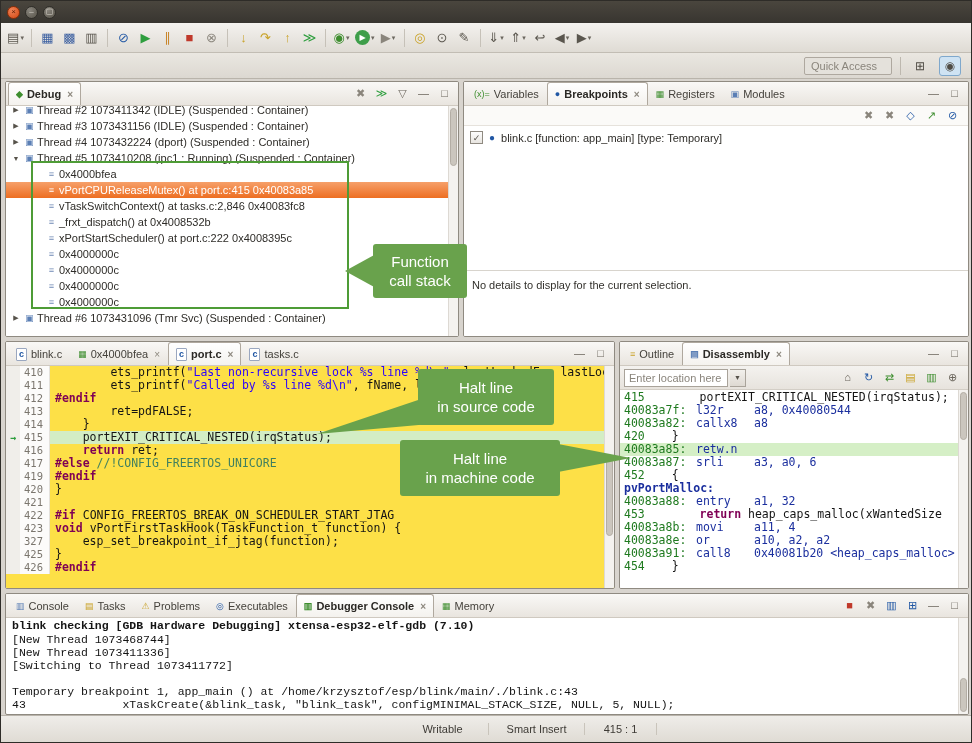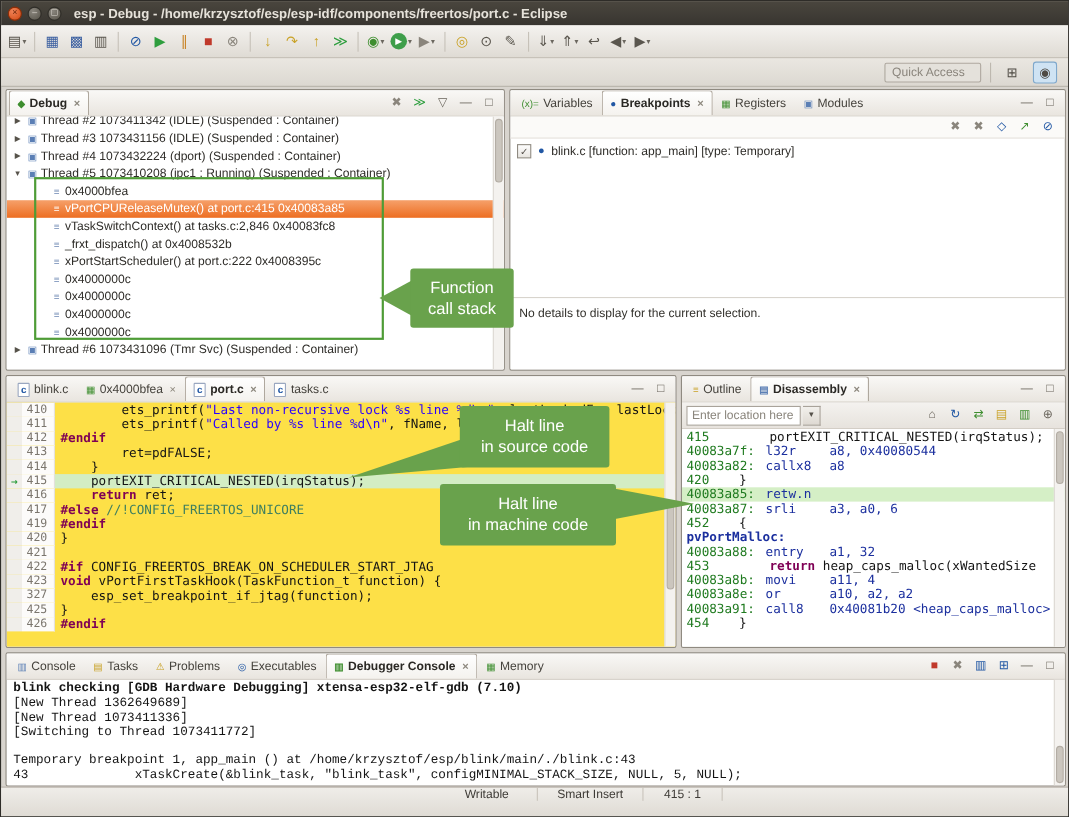--- a/index.html
+++ b/index.html
@@ -77,39 +77,38 @@
 .tk-ops{color:#1B2F9E}
 .tk-ln{color:#1F7A1F;display:inline-block;min-width:34px}
 .tk-src{color:#141414}
 .tk-kw{color:#7F0055;font-weight:bold}
 .tk-lbl{color:#1B2F9E;font-weight:bold}
 
 .console-body{height:calc(100% - 24px);overflow:hidden;font-family:Liberation Mono, monospace;font-size:11.5px;color:#141414;padding:1px 6px}
 .console-head{font-weight:bold;height:14px;line-height:14px;white-space:nowrap;overflow:hidden}
 .cline{height:13px;line-height:13px;white-space:pre;overflow:hidden}
 
-.statusbar{position:absolute;left:0;right:0;bottom:0;height:27px;background:linear-gradient(#EFEDE9,#DFDBD4);border-top:1px solid #B9B4AB;display:flex;align-items:flex-start;font-size:11px;color:#3E3B36}
+.statusbar{position:absolute;left:0;right:0;bottom:0;height:27px;background:linear-gradient(#EFEDE9,#DFDBD4);border-top:1px solid #B9B4AB;display:flex;align-items:center;font-size:11px;color:#3E3B36}
 .scell{display:flex;align-items:center;justify-content:center;border-right:1px solid #C9C4BB}
 .scell.spacer{width:396px}
 .scell.w1{width:92px}.scell.w2{width:96px}.scell.w3{width:72px}
 
 .overlay{position:absolute;left:0;top:0;z-index:29;pointer-events:none}
 .stack-outline{position:absolute;border:2px solid #4E9C36;z-index:25;pointer-events:none}
 .callout{position:absolute;background:#69A24C;color:#fff;border-radius:3px;display:flex;flex-direction:column;align-items:center;justify-content:center;font-size:15px;line-height:19px;z-index:30;text-align:center}
 </style>
 </head>
 <body>
 
 <div class="screen">
 
   <div class="titlebar">
     <span class="winbtn close">×</span>
     <span class="winbtn min">–</span>
     <span class="winbtn max">▢</span>
-    <span class="title-text">esp - Debug - /home/krzysztof/esp/esp-idf/components/freertos/port.c - Eclipse</span>
   </div>
 
   <div class="toolbar">
       <span class="ticon">
         <span class="tglyph" style="color: rgb(90, 86, 78);">▤</span>
         <span class="caret">▾</span>
       </span>
       <span class="tsep"></span>
       <span class="ticon">
         <span class="tglyph" style="color: rgb(59, 95, 160);">▦</span>
@@ -475,21 +474,21 @@
           <span class="hicon" style="color: rgb(138, 133, 124);">✖</span>
           <span class="hicon" style="color: rgb(33, 87, 164);">▥</span>
           <span class="hicon" style="color: rgb(33, 87, 164);">⊞</span>
           <span class="hicon" style="color: rgb(106, 101, 92);">—</span>
           <span class="hicon" style="color: rgb(106, 101, 92);">□</span>
         </div>
     </div>
     <div class="console-body">
       <div class="console-head">blink checking [GDB Hardware Debugging] xtensa-esp32-elf-gdb (7.10)</div>
       <div>
-          <div class="cline">[New Thread 1362649689]</div>
+          <div class="cline">[New Thread 1073468744]</div>
           <div class="cline">[New Thread 1073411336]</div>
           <div class="cline">[Switching to Thread 1073411772]</div>
           <div class="cline"></div>
           <div class="cline">Temporary breakpoint 1, app_main () at /home/krzysztof/esp/blink/main/./blink.c:43</div>
           <div class="cline">43              xTaskCreate(&amp;blink_task, "blink_task", configMINIMAL_STACK_SIZE, NULL, 5, NULL);</div>
         </div>
     </div>
     <div class="vscroll">
       <div class="thumb" style="bottom:2px;height:34px"></div>
     </div>

